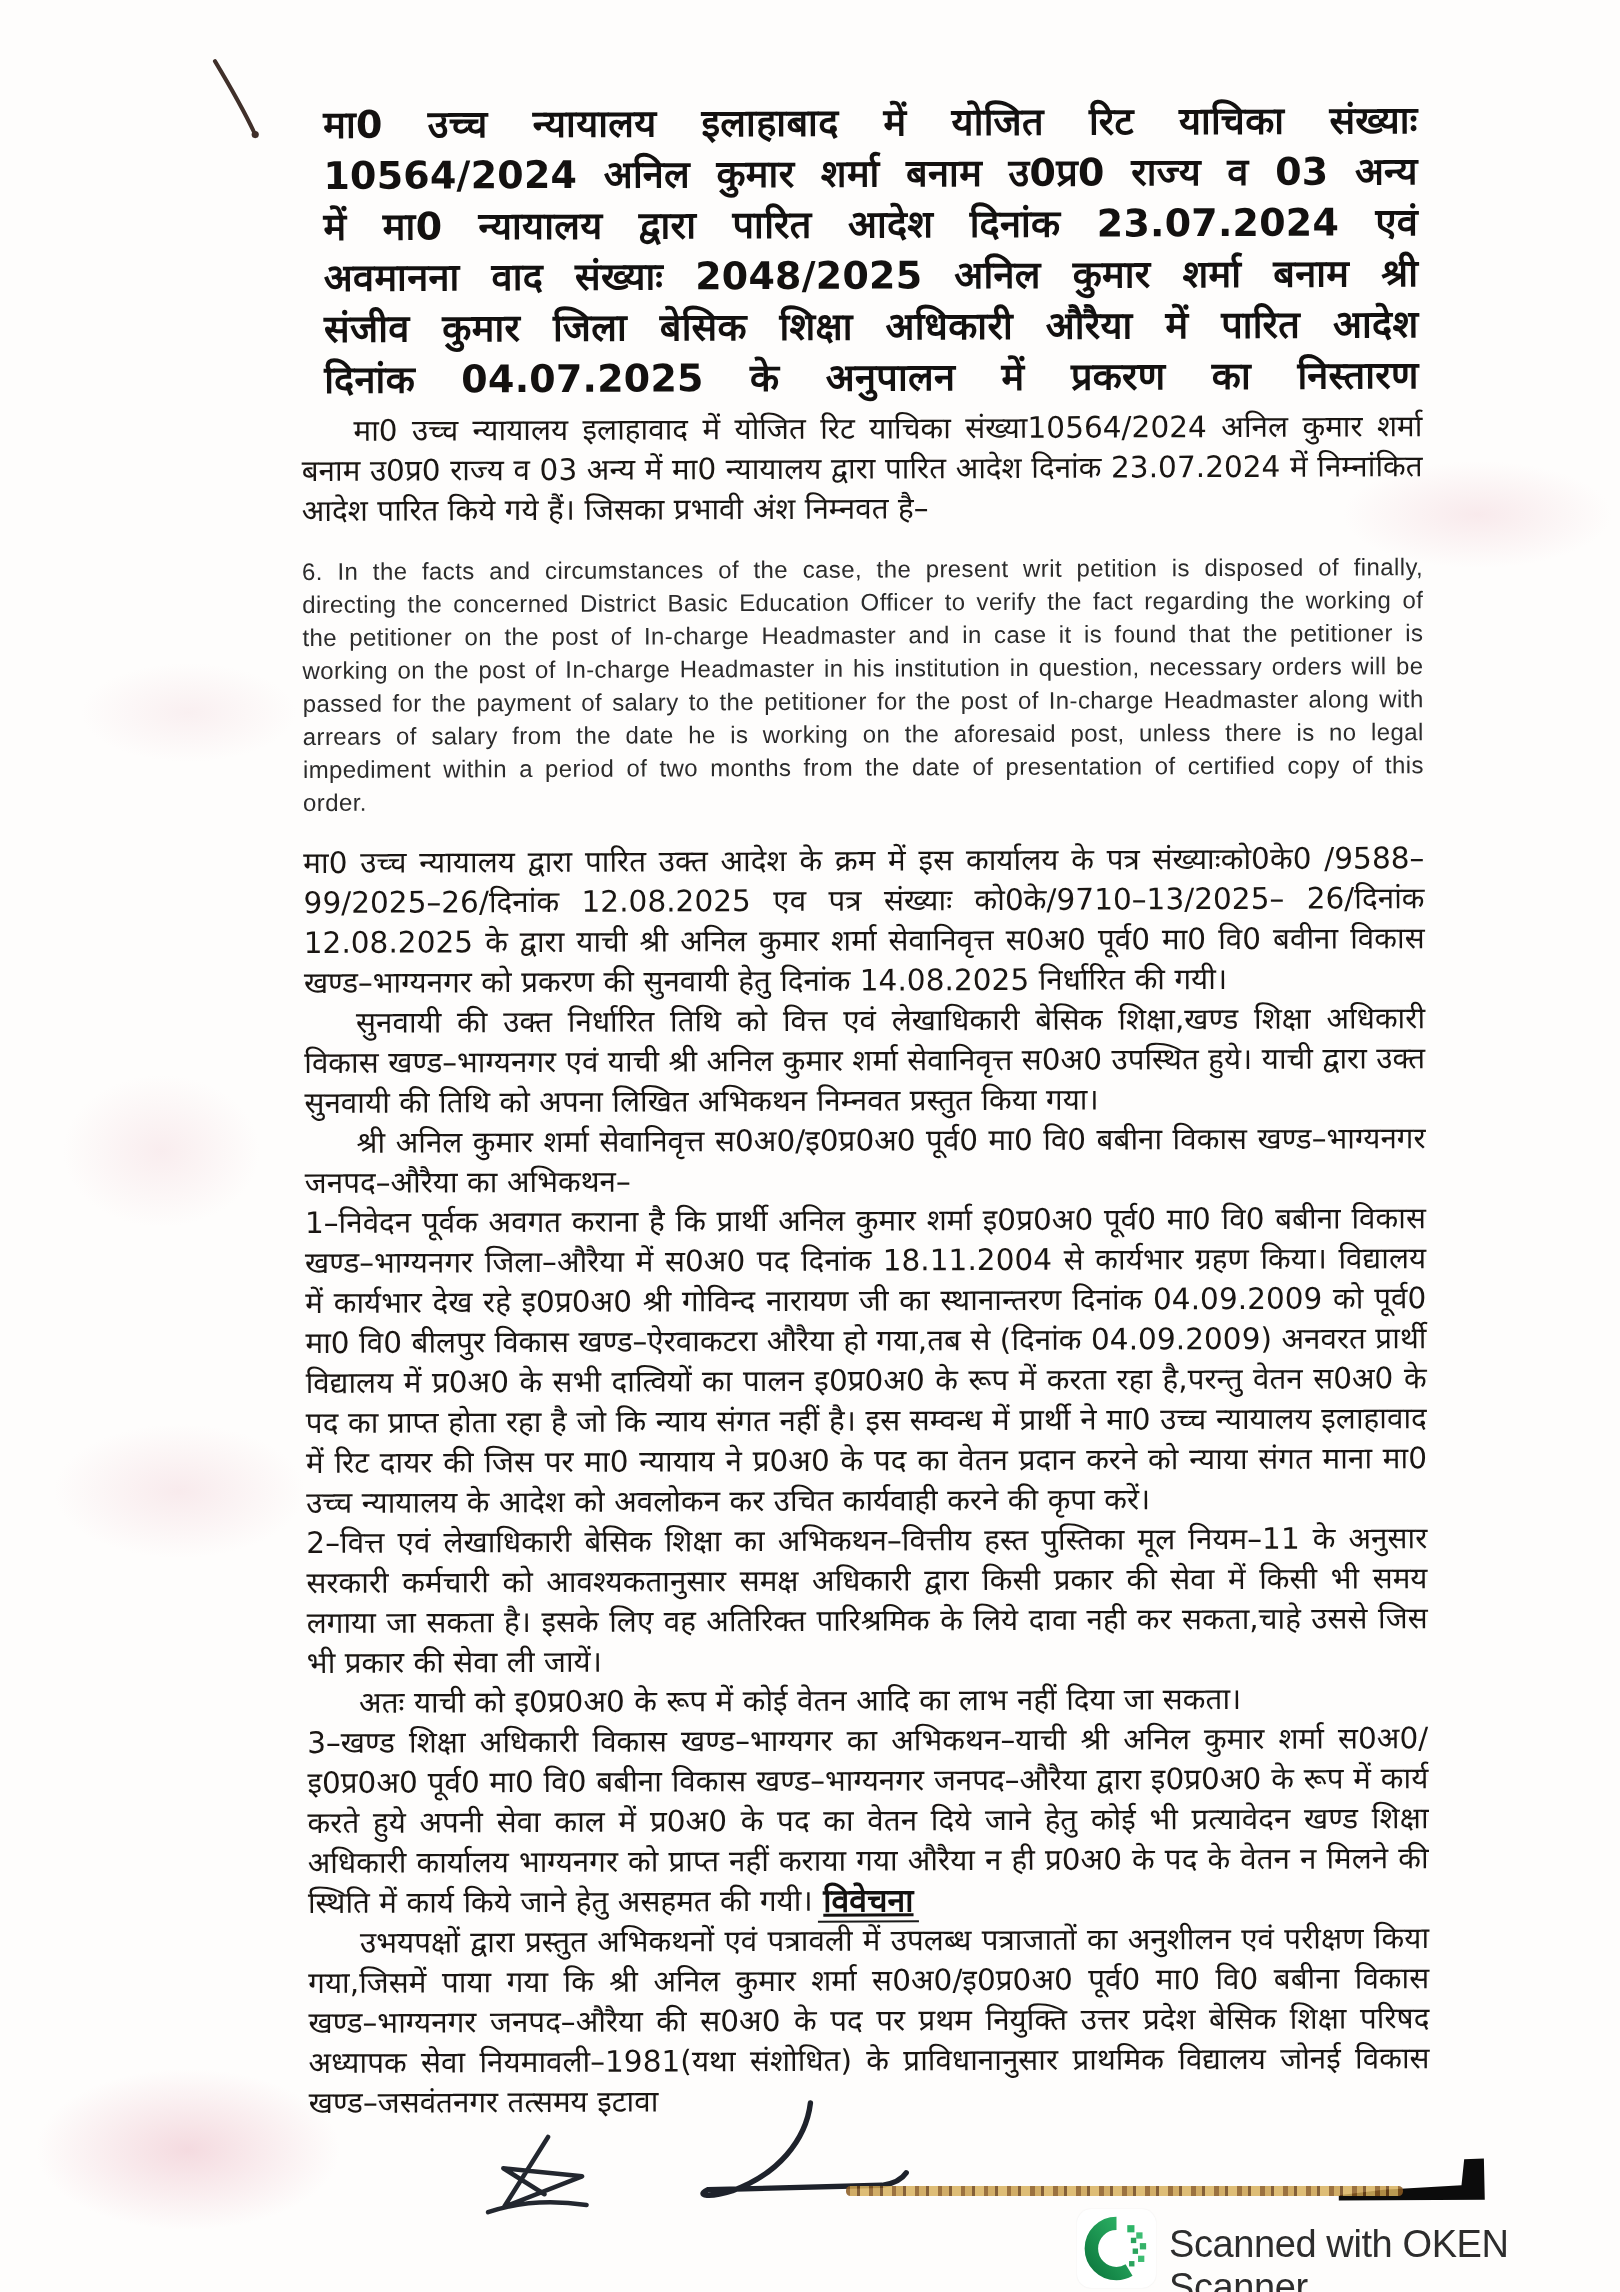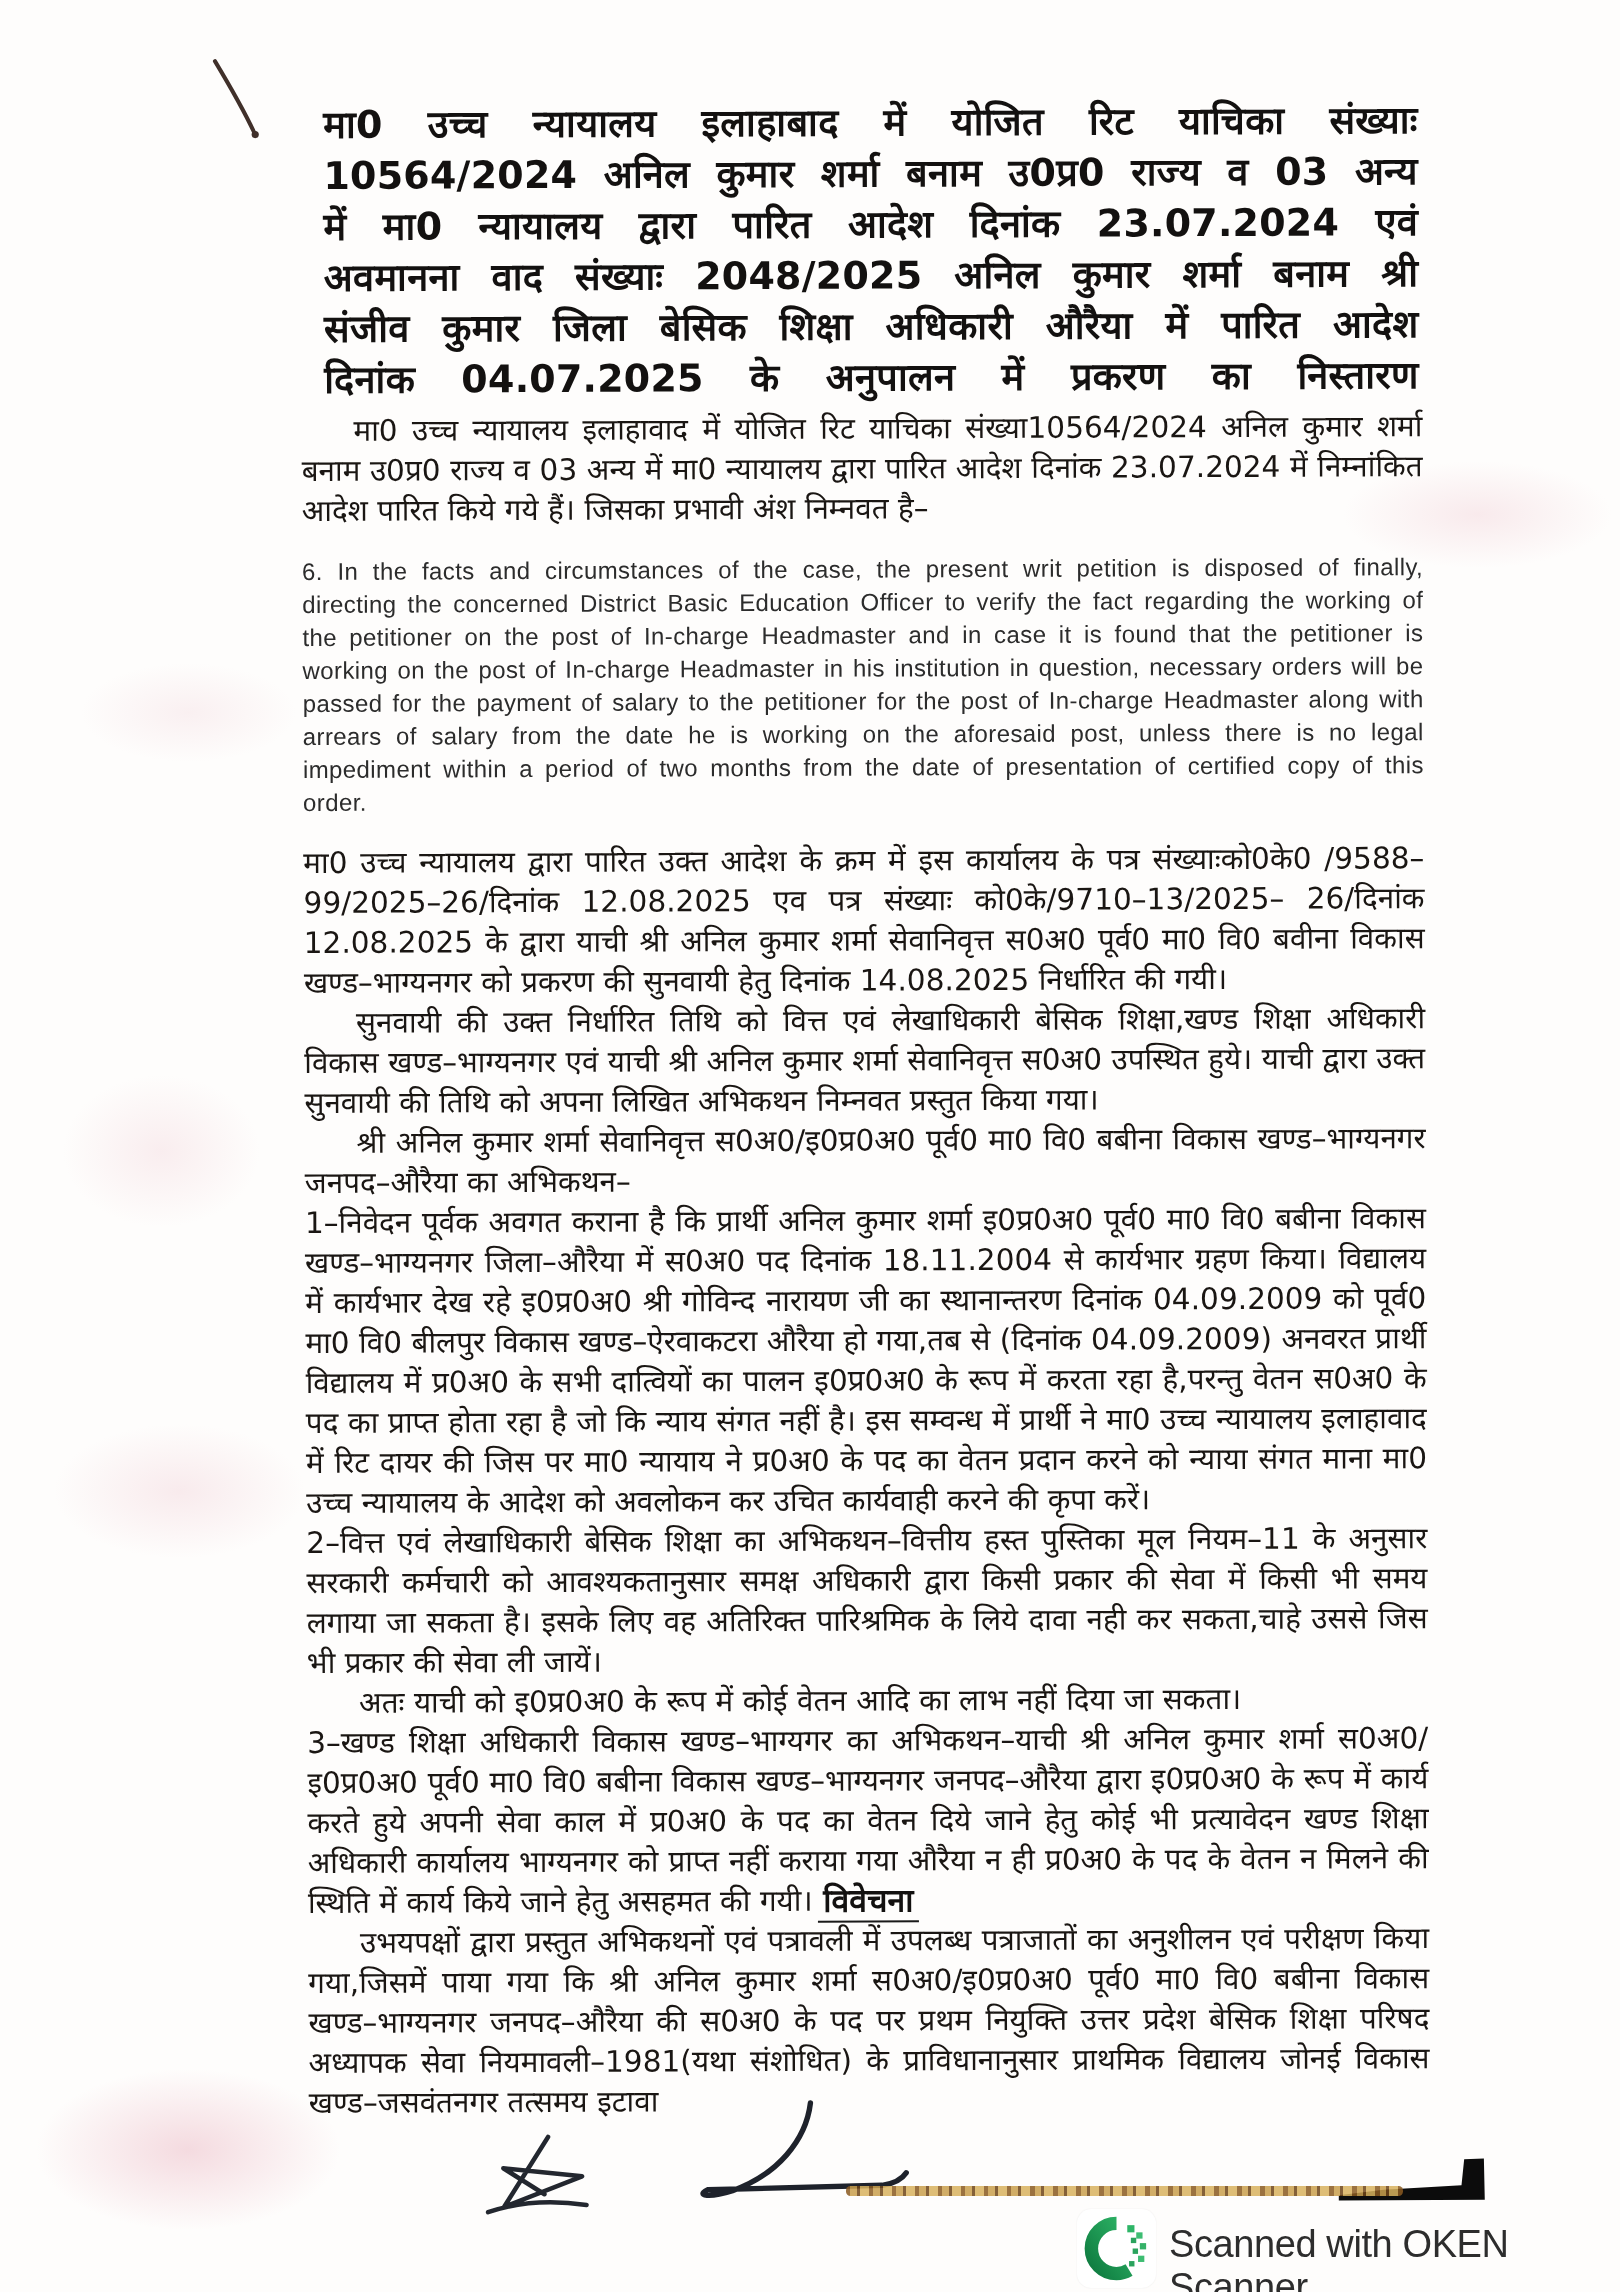--- a/index.html
+++ b/index.html
@@ -26,21 +26,21 @@
   .indent{text-indent:52px;}
   .english{
     font-size:24px;line-height:33px;letter-spacing:0.4px;word-spacing:1.8px;
     color:#2c2c2c;text-align:justify;
     font-family:"Liberation Sans","DejaVu Sans",sans-serif;
   }
   .section-heading{
     text-align:center;font-weight:700;font-size:32px;line-height:40px;
     margin-top:-40px;color:#131110;
   }
-  .section-heading span{border-bottom:2.7px solid #1a1a1a;padding:0 5.4px 0.9px;}
+  .section-heading span{border-bottom:2.7px solid #1a1a1a;padding:0 5.4px 0.9px;text-decoration:underline;}
   .smudge{position:absolute;pointer-events:none;}
   .streak{
     position:absolute;left:846px;top:2186px;width:557px;height:9.9px;
     background:repeating-linear-gradient(90deg,#8a5a20 0 4.5px,#caa04e 4.5px 10.7px,#6f4517 10.7px 14.3px,#d9b35f 14.3px 23px);
     opacity:.85;border-radius:4.5px;filter:blur(0.4px);
   }
   .ink-overlay{position:absolute;left:0;top:0;width:1620px;height:2293px;pointer-events:none;}
   .oken-logo{position:absolute;left:1077px;top:2209px;width:79px;height:79px;background:#ffffff;border-radius:14.3px;box-shadow:0 0 1.8px rgba(0,0,0,0.08);}
   .footer-label{
     position:absolute;left:1169px;top:2223px;

